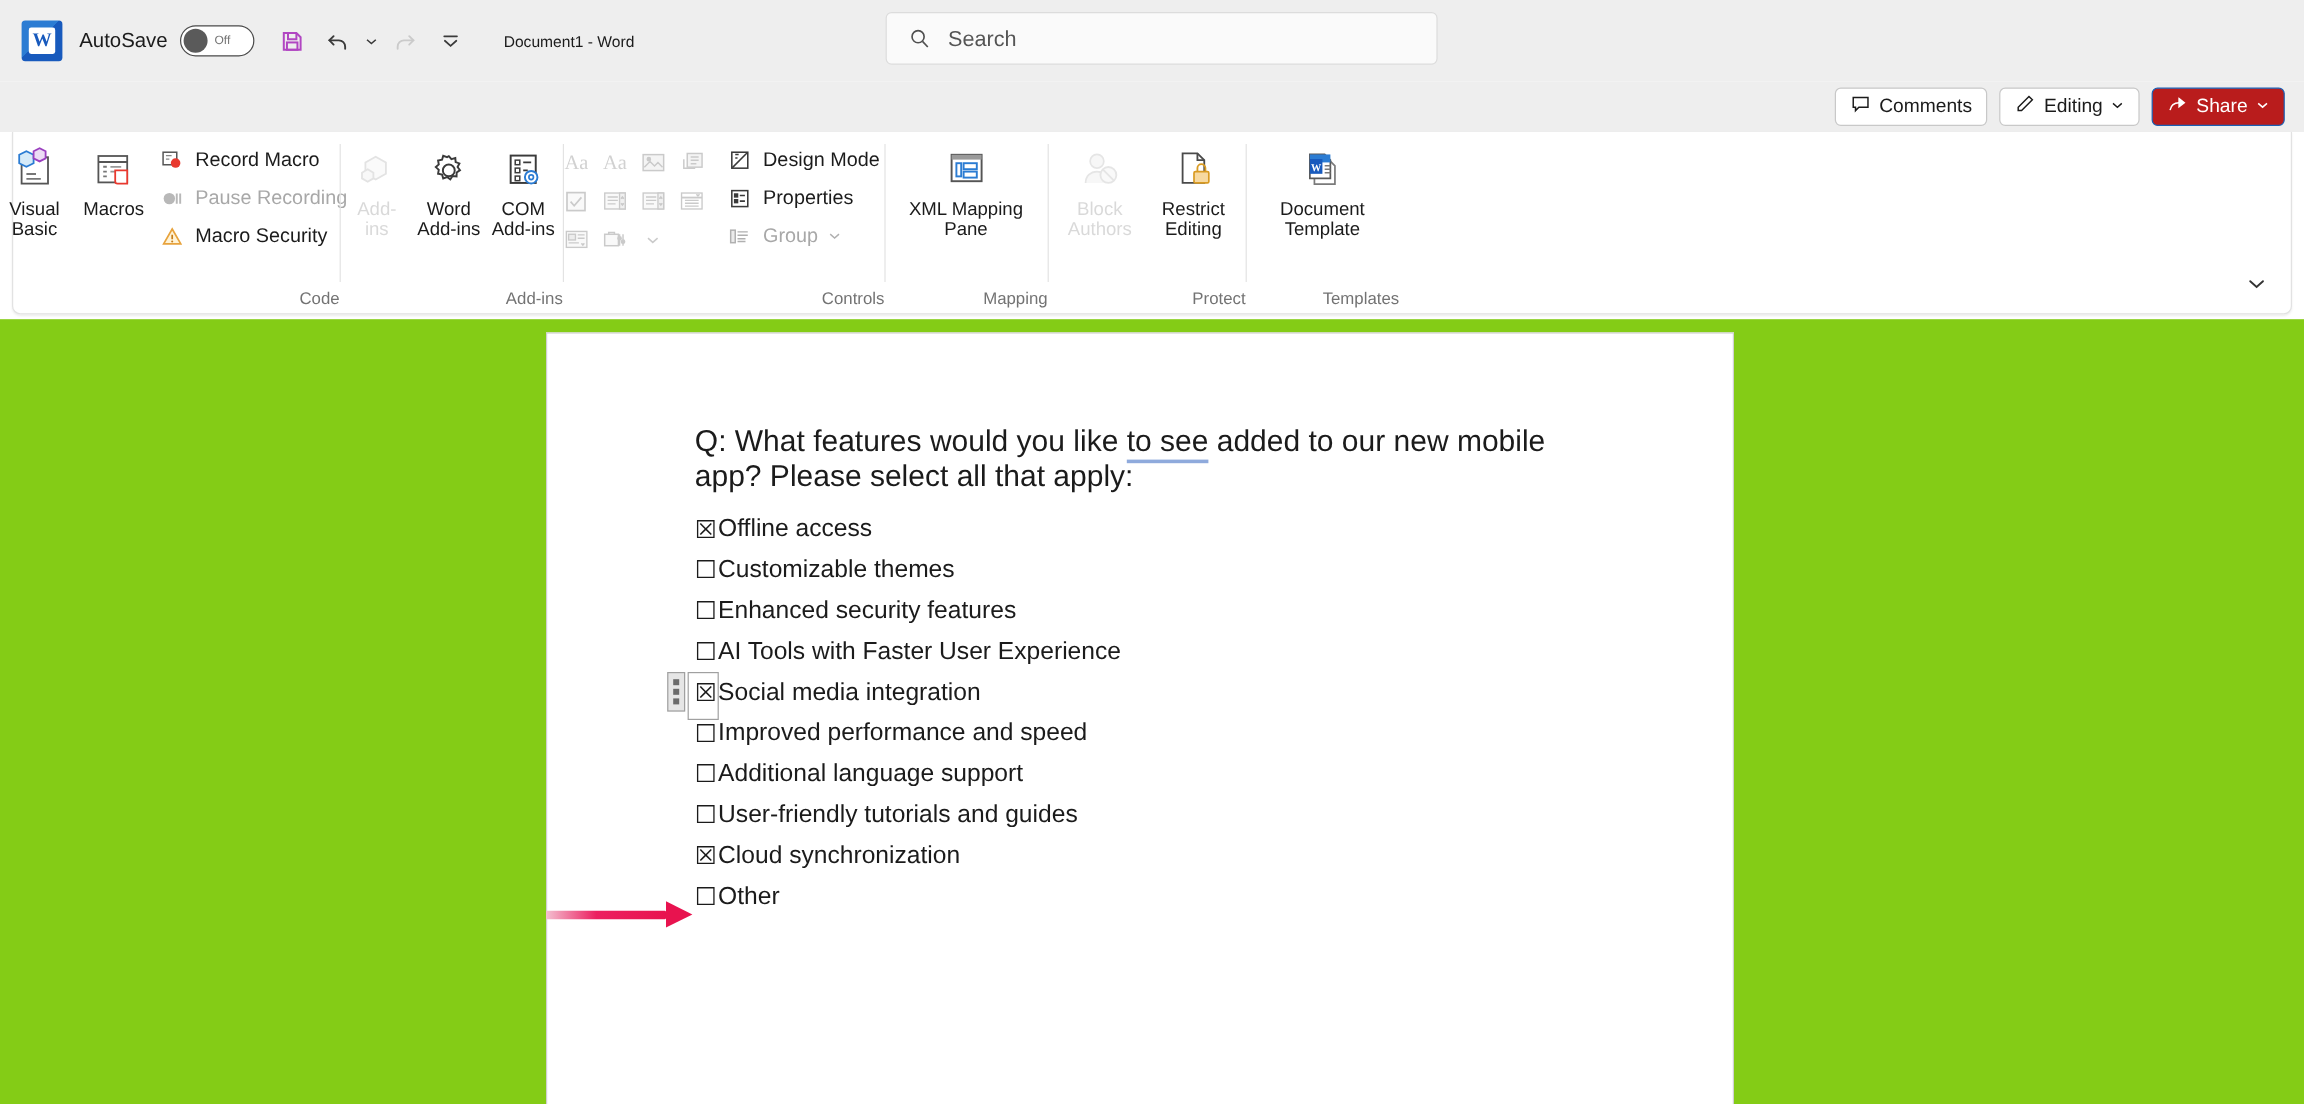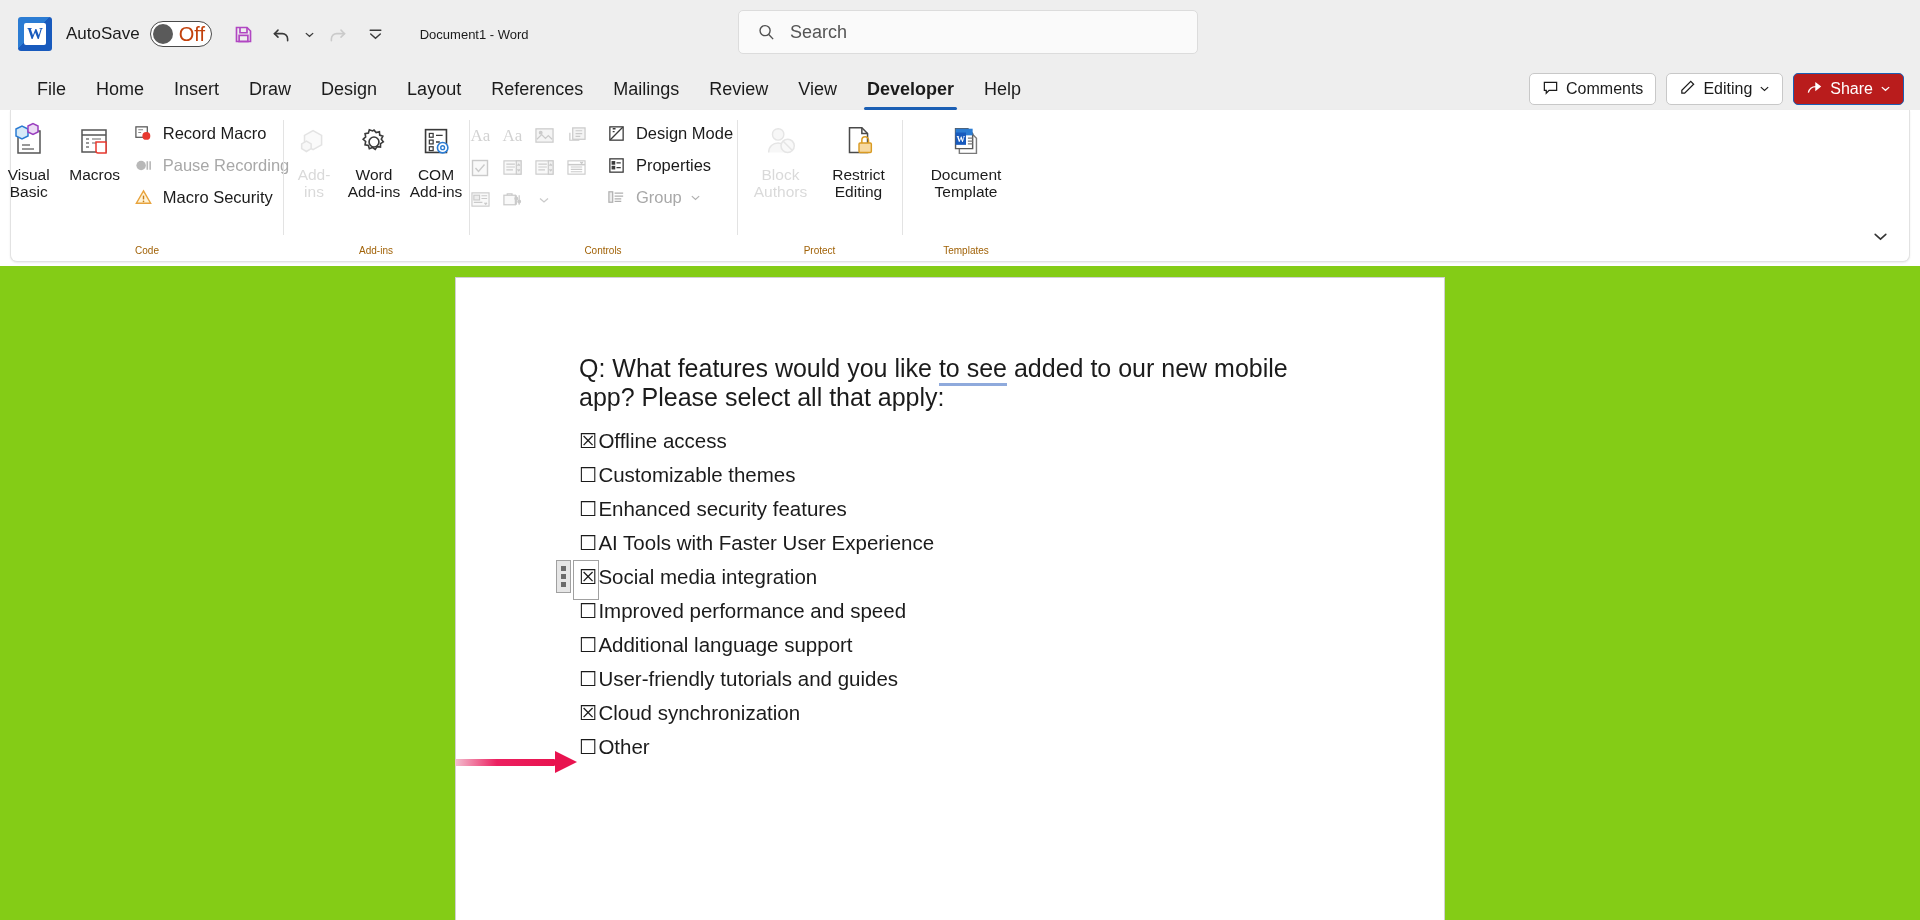--- a/index.html
+++ b/index.html
@@ -40,21 +40,21 @@
     width: 62px; height: 26px; border-radius: 14px;
     border: 1.6px solid #4a4a4a; background: #ffffff;
     display: flex; align-items: center; position: relative;
     cursor: pointer; flex: none;
   }
   #autosave-toggle .knob {
     width: 20px; height: 20px; border-radius: 50%;
     background: #5a5a5a; margin-left: 2px; flex: none;
   }
   #autosave-toggle .state {
-    font-size: 20px; color: #c2410c; margin-left: 6px;
+    font-size: 10px; color: #737373; margin-left: 6px;
   }
   .qat-btn {
     width: 36px; height: 36px; display: flex; align-items: center;
     justify-content: center; cursor: pointer; flex: none;
     color: #333; position: relative;
   }
   .qat-btn.disabled { opacity: .35; cursor: default; }
   #qat { display: flex; align-items: center; margin-left: 14px; gap: 2px; }
   #doc-title {
     font-size: 13px; color: #1b1b1b; margin-left: 26px; white-space: nowrap;
@@ -143,22 +143,22 @@
   .rgroup {
     display: flex; flex-direction: column; align-items: center;
     justify-content: flex-start; position: relative; height: 100%;
     padding-top: 6px;
   }
   .rgroup + .rgroup::before {
     content: ""; position: absolute; left: 0; top: 10px; bottom: 26px;
     width: 1px; background: #e3e3e3;
   }
   .rgroup-label {
-    position: absolute; bottom: 5px; left: 0; right: 0; text-align: center;
-    font-size: 10px; color: #a16207; white-space: nowrap;
+    position: absolute; bottom: 5px; left: 0; right: 0; text-align: right;
+    font-size: 14px; color: #737373; white-space: nowrap;
   }
   .rg-body { display: flex; align-items: flex-start; gap: 2px; padding: 0 10px; }
   .bigbtn {
     width: 64px; display: flex; flex-direction: column; align-items: center;
     padding: 5px 2px 2px; cursor: pointer; border-radius: 4px;
   }
   .bigbtn.disabled { opacity: .42; cursor: default; }
   .bigbtn .ico { height: 42px; display: flex; align-items: center; justify-content: center; }
   .bigbtn .lbl {
     font-size: 15.5px; color: #1b1b1b; text-align: center; line-height: 1.12;
@@ -312,34 +312,20 @@
       <svg width="19" height="19" viewBox="0 0 20 20" fill="none" stroke="#505050" stroke-width="1.45">
         <circle cx="8.5" cy="8" r="5.3"></circle>
           <path d="M12.4 12.1L17 17"></path>
       </svg>
     </span>
     <span id="search-text">Search</span>
   </div>
 </div>
 
 <div id="tabsbar">
-  <div id="tabs">
-    <div class="tab">File</div>
-    <div class="tab">Home</div>
-    <div class="tab">Insert</div>
-    <div class="tab">Draw</div>
-    <div class="tab">Design</div>
-    <div class="tab">Layout</div>
-    <div class="tab">References</div>
-    <div class="tab">Mailings</div>
-    <div class="tab">Review</div>
-    <div class="tab">View</div>
-    <div class="tab active">Developer</div>
-    <div class="tab">Help</div>
-  </div>
 
   <div id="tabsbar-right">
     <div class="pill">
       <span>
         <svg width="17" height="17" viewBox="0 0 18 18" fill="none" stroke="#1b1b1b" stroke-width="1.3">
           <path d="M2.5 3.5h13v8.5h-8l-3 3v-3h-2z"></path>
         </svg>
       </span>
       <span>Comments</span>
     </div>
@@ -587,20 +573,38 @@
             <svg width="11" height="11" viewBox="0 0 12 12" fill="none" stroke="#b0b0b0" stroke-width="1.3">
                 <path d="M2 4.5L6 8l4-3.5"></path>
               </svg>
           </span>
         </div>
       </div>
     </div>
     <span class="rgroup-label">Controls</span>
   </div>
 
+  <div class="rgroup" style="width:136px">
+    <div class="rg-body">
+      <div class="bigbtn" style="width:116px">
+        <span class="ico">
+          <svg width="40" height="38" viewBox="0 0 40 38" fill="none">
+            <rect x="8" y="6" width="25" height="22" stroke="#555" stroke-width="1.6" fill="#fff"></rect>
+            <rect x="8" y="6" width="25" height="4" fill="#9a9a9a"></rect>
+            <rect x="12" y="13" width="4" height="11" stroke="#2b7cd3" stroke-width="1.6"></rect>
+            <rect x="18" y="13" width="11" height="5" stroke="#2b7cd3" stroke-width="1.6"></rect>
+            <rect x="18" y="20" width="11" height="5" stroke="#2b7cd3" stroke-width="1.6"></rect>
+          </svg>
+        </span>
+        <span class="lbl">XML Mapping
+Pane</span>
+      </div>
+    </div>
+    <span class="rgroup-label">Mapping</span>
+  </div>
 
   <div class="rgroup" style="width:165px">
     <div class="rg-body" style="gap:4px">
       <div class="bigbtn disabled" style="width:74px">
         <span class="ico">
           <svg width="38" height="38" viewBox="0 0 40 40" fill="none">
             <circle cx="17" cy="12" r="6" fill="#ededed" stroke="#c2c2c2" stroke-width="1.5"></circle>
             <path d="M7 31c0-6 4.5-10 10-10s10 4 10 10" fill="#ededed" stroke="#c2c2c2" stroke-width="1.5"></path>
             <circle cx="27" cy="24" r="7" fill="#f2f2f2" stroke="#c2c2c2" stroke-width="1.6"></circle>
             <path d="M22.3 19.3l9.4 9.4" stroke="#c2c2c2" stroke-width="1.6"></path>

